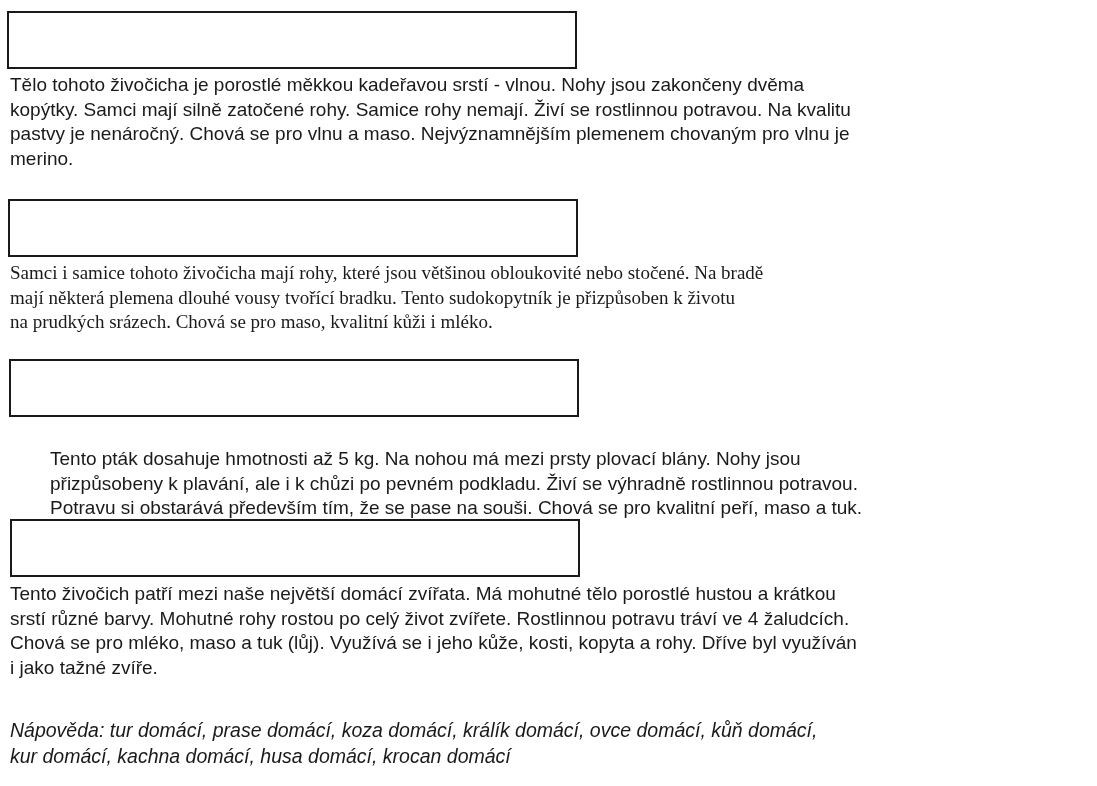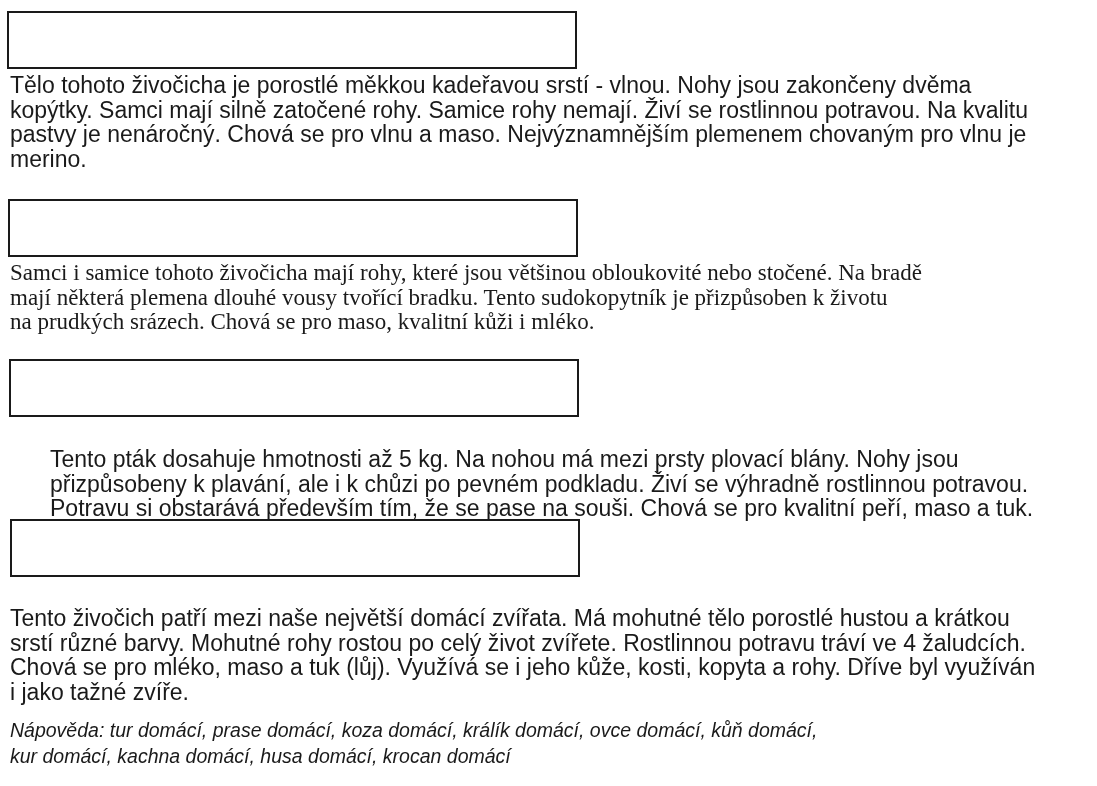--- a/index.html
+++ b/index.html
@@ -20,21 +20,21 @@
       height: 54px;
       width: 566px;
       border: 2px solid #1a1a1a;
       background: #ffffff;
       box-sizing: content-box;
     }
     .desc {
       position: absolute;
       left: 10px;
       width: 1080px;
-      font-size: 23px;
+      font-size: 19px;
       line-height: 24.5px;
       margin: 0;
       white-space: pre-line;
     }
     .hint {
       position: absolute;
       left: 10px;
       width: 1080px;
       font-size: 19.5px;
       line-height: 26px;
@@ -56,19 +56,19 @@
 <p class="desc" style="top:261px;font-family:Liberation Serif, serif;">Samci i samice tohoto živočicha mají rohy, které jsou většinou obloukovité nebo stočené. Na bradě
 mají některá plemena dlouhé vousy tvořící bradku. Tento sudokopytník je přizpůsoben k životu
 na prudkých srázech. Chová se pro maso, kvalitní kůži i mléko.</p>
 
 <div class="answer-box" style="left:9px; top:359px;"></div>
 <p class="desc" style="top:447px;margin-left:40px;">Tento pták dosahuje hmotnosti až 5 kg. Na nohou má mezi prsty plovací blány. Nohy jsou
 přizpůsobeny k plavání, ale i k chůzi po pevném podkladu. Živí se výhradně rostlinnou potravou.
 Potravu si obstarává především tím, že se pase na souši. Chová se pro kvalitní peří, maso a tuk.</p>
 
 <div class="answer-box" style="left:10px; top:519px;"></div>
-<p class="desc" style="top:606px;">Tento živočich patří mezi naše největší domácí zvířata.  Má mohutné tělo porostlé hustou a krátkou
+<p class="desc" style="top:582px;">Tento živočich patří mezi naše největší domácí zvířata.  Má mohutné tělo porostlé hustou a krátkou
 srstí různé barvy. Mohutné rohy rostou po celý život zvířete. Rostlinnou potravu tráví ve 4 žaludcích.
 Chová se pro mléko, maso a tuk (lůj). Využívá se i jeho kůže, kosti, kopyta a rohy. Dříve byl využíván
 i jako tažné zvíře.</p>
 
 <p class="hint" style="top:717px;">Nápověda: tur domácí, prase domácí, koza domácí, králík domácí, ovce domácí, kůň domácí,
 kur domácí, kachna domácí, husa domácí, krocan domácí</p>
 
 </body></html>

